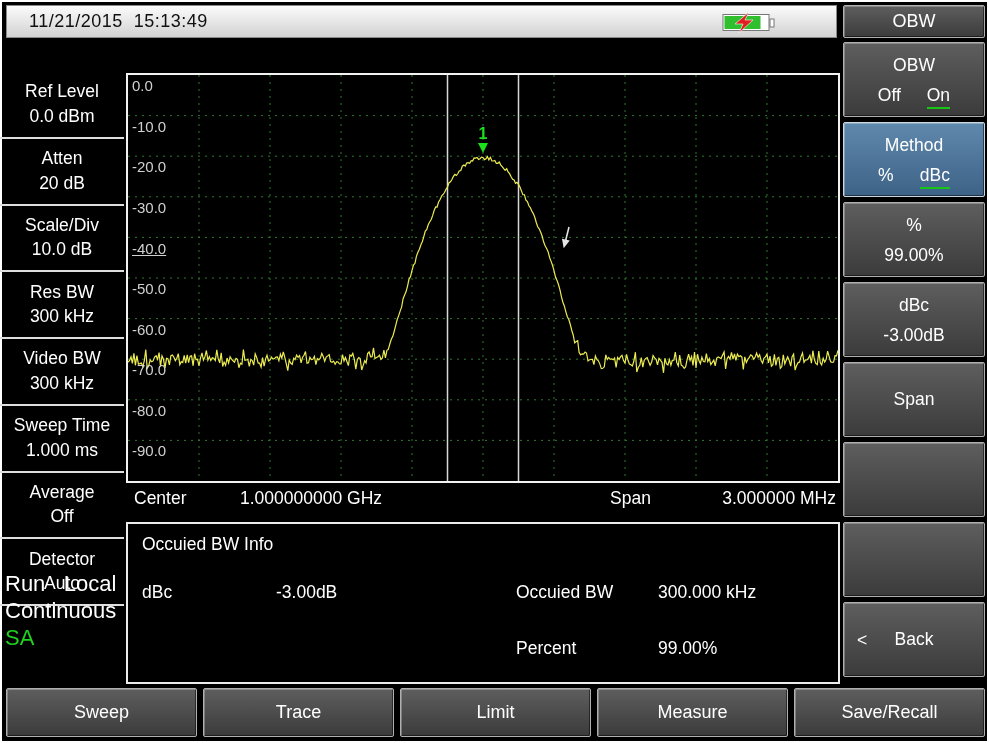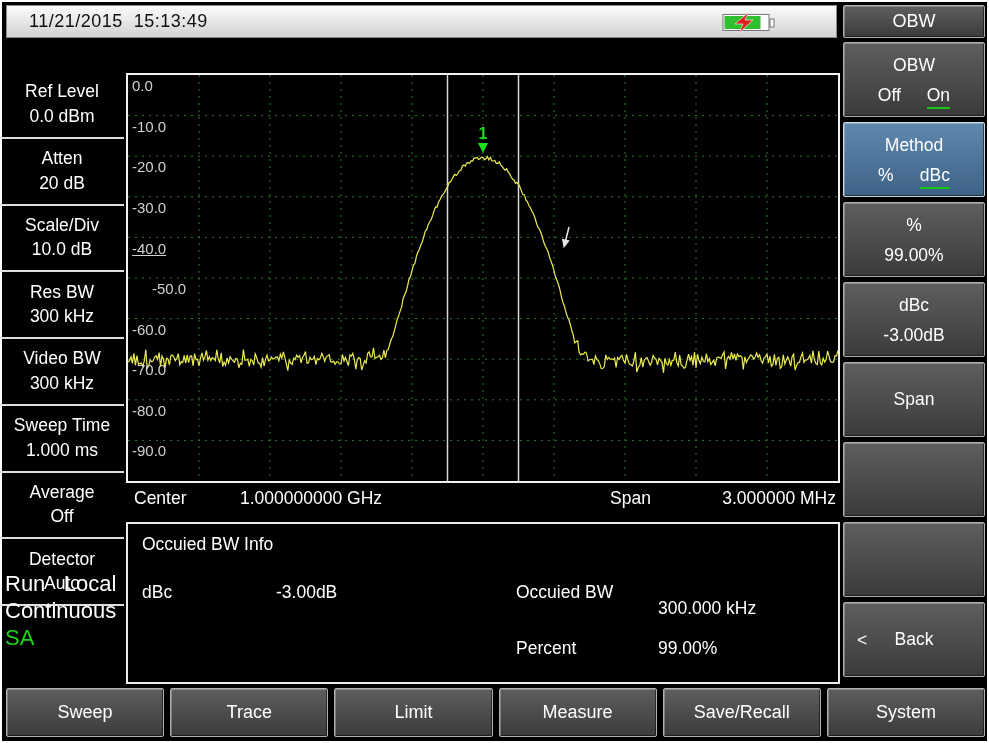--- a/index.html
+++ b/index.html
@@ -71,21 +71,21 @@
   
   .obw-panel {
     position:absolute; left:126px; top:522px; width:714px; height:162px;
     border:2px solid #ececec; color:#fff; font-size:17.5px; background:#000;
   }
   .obw-panel span { position:absolute; white-space:nowrap; }
   .oi-title { left:14px; top:10px; }
   .oi-dbc-l { left:14px;  top:58px; }
   .oi-dbc-v { left:148px; top:58px; }
   .oi-obw-l { left:388px; top:58px;text-align:center; }
-  .oi-obw-v { left:530px; top:58px;margin-top:16px; }
+  .oi-obw-v { left:530px; top:58px; }
   .oi-pct-l { left:388px; top:114px; }
   .oi-pct-v { left:530px; top:114px; }
 
   
   .right-menu {
     position:absolute; left:843px; top:42px; width:142px;
     display:flex; flex-direction:column; gap:5px;
   }
   .menu-btn { height:75px; position:relative; color:#fff; font-size:17.5px; text-align:center; }
   .menu-btn.highlight { background:linear-gradient(#5f89ac,#3d6287); border-color:#cdd7e0; }
@@ -198,21 +198,21 @@
           <line x1="0" y1="0" x2="0" y2="18" stroke="#e6e6e6" stroke-width="1.5"></line>
           <polygon points="-4,13 4,13 0,22" fill="#e6e6e6"></polygon>
         </g>
       </svg>
     <div id="ylabels">
         <div class="ylabel" style="top: 2px;">0.0</div>
         <div class="ylabel" style="top: 42.6px;">-10.0</div>
         <div class="ylabel" style="top: 83.2px;">-20.0</div>
         <div class="ylabel" style="top: 123.8px;">-30.0</div>
         <div class="ylabel" style="top: 165px; text-decoration: underline;">-40.0</div>
-        <div class="ylabel" style="top: 205px; margin-left: 20px;">-50.0</div>
+        <div class="ylabel" style="top: 205px;">-50.0</div>
         <div class="ylabel" style="top: 245.6px;">-60.0</div>
         <div class="ylabel" style="top: 286.2px;">-70.0</div>
         <div class="ylabel" style="top: 326.8px;">-80.0</div>
         <div class="ylabel" style="top: 367.4px;">-90.0</div>
       </div>
   </div>
 
   <div class="axis-row">
     <span class="ax-center-label">Center</span>
     <span class="ax-center-val">1.000000000 GHz</span>
@@ -273,18 +273,15 @@
       </div>
       <div class="bottom-btn btn3d">
         <span>Limit</span>
       </div>
       <div class="bottom-btn btn3d">
         <span>Measure</span>
       </div>
       <div class="bottom-btn btn3d">
         <span>Save/Recall</span>
       </div>
-      <div class="bottom-btn btn3d">
-        <span>System</span>
-      </div>
     </div>
 
 </div>
 
 </body></html>

